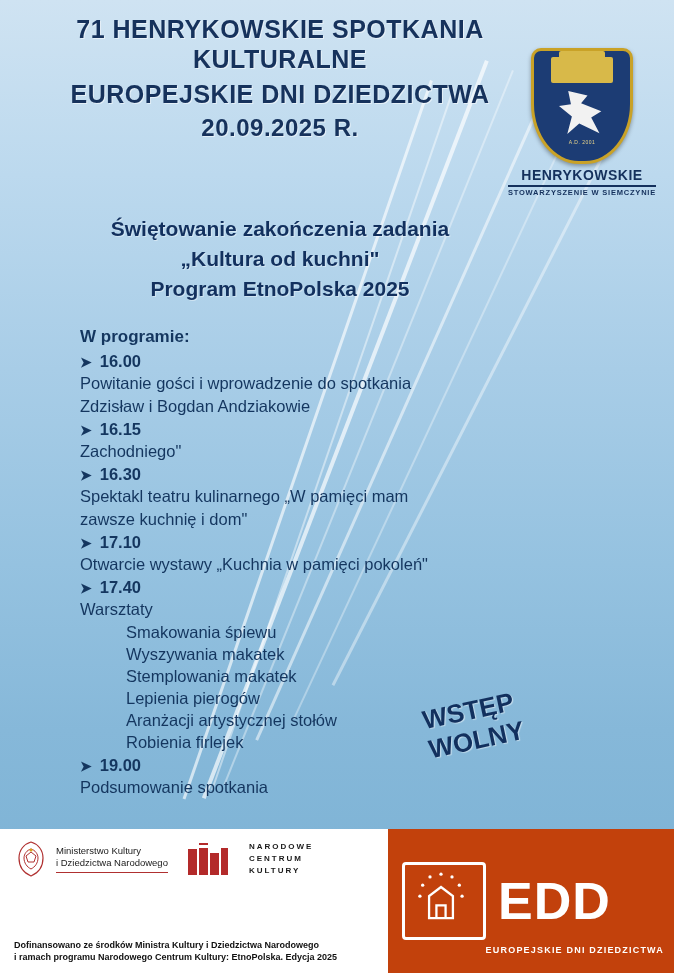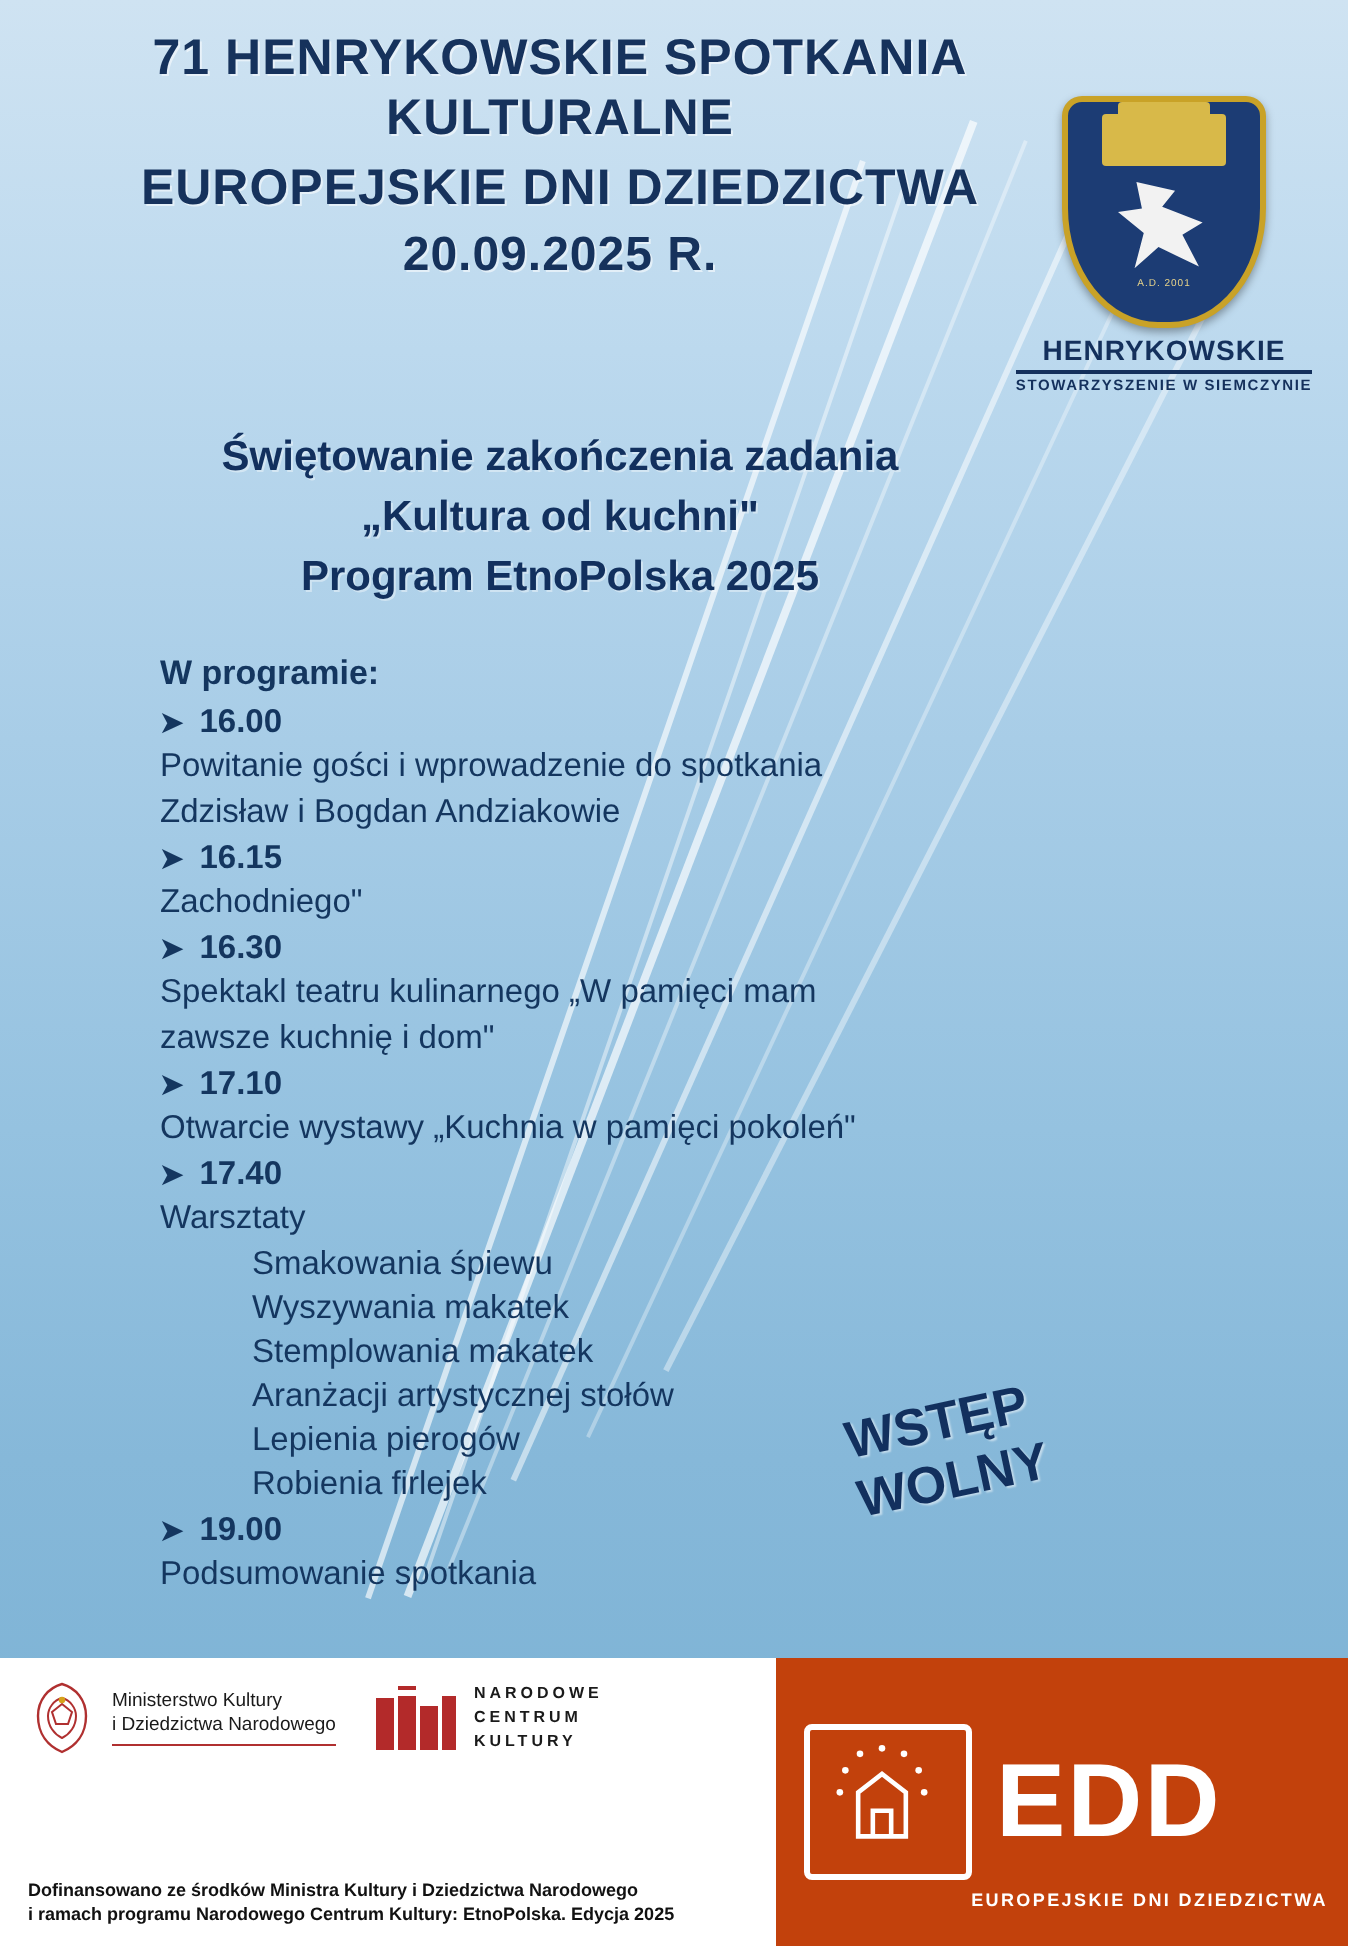--- a/index.html
+++ b/index.html
@@ -231,21 +231,21 @@
   .mk-text {
     font-size: 9.5px;
     line-height: 12px;
     color: #1a1a1a;
     border-bottom: 1px solid #b03030;
     padding-bottom: 3px;
   }
   .nck-logo {
     display: flex;
     align-items: center;
-    gap: 7px;
+    gap: 19px;
   }
   .nck-mark {
     width: 44px; height: 40px;
     position: relative;
   }
   .nck-text {
     font-size: 8px;
     font-weight: bold;
     letter-spacing: 2px;
     color: #1a1a1a;
@@ -360,22 +360,22 @@
         <div class="item-desc">Otwarcie wystawy „Kuchnia w pamięci pokoleń"</div>
         <div class="time-row">
           <span class="bullet">➤</span>
           <span>17.40</span>
         </div>
         <div class="item-desc">Warsztaty</div>
         <div class="workshops">
           <div>Smakowania śpiewu</div>
           <div>Wyszywania makatek</div>
           <div>Stemplowania makatek</div>
+          <div>Lepienia pierogów</div>
           <div>Aranżacji artystycznej stołów</div>
-          <div>Lepienia pierogów</div>
           <div>Robienia firlejek</div>
         </div>
         <div class="time-row">
           <span class="bullet">➤</span>
           <span>19.00</span>
         </div>
         <div class="item-desc">Podsumowanie spotkania</div>
       </div>
   </div>
 

